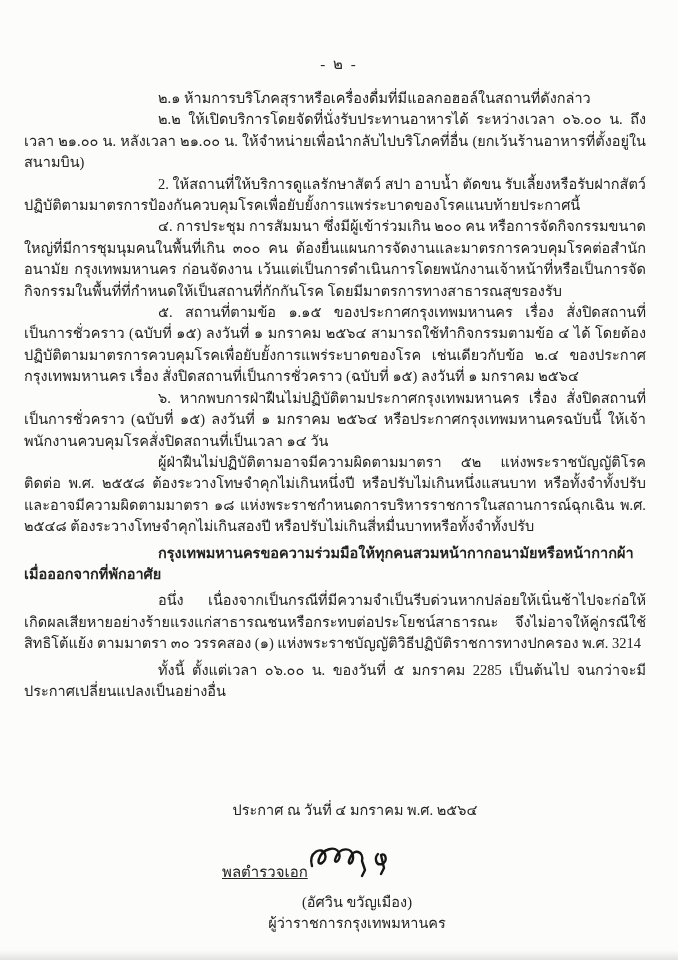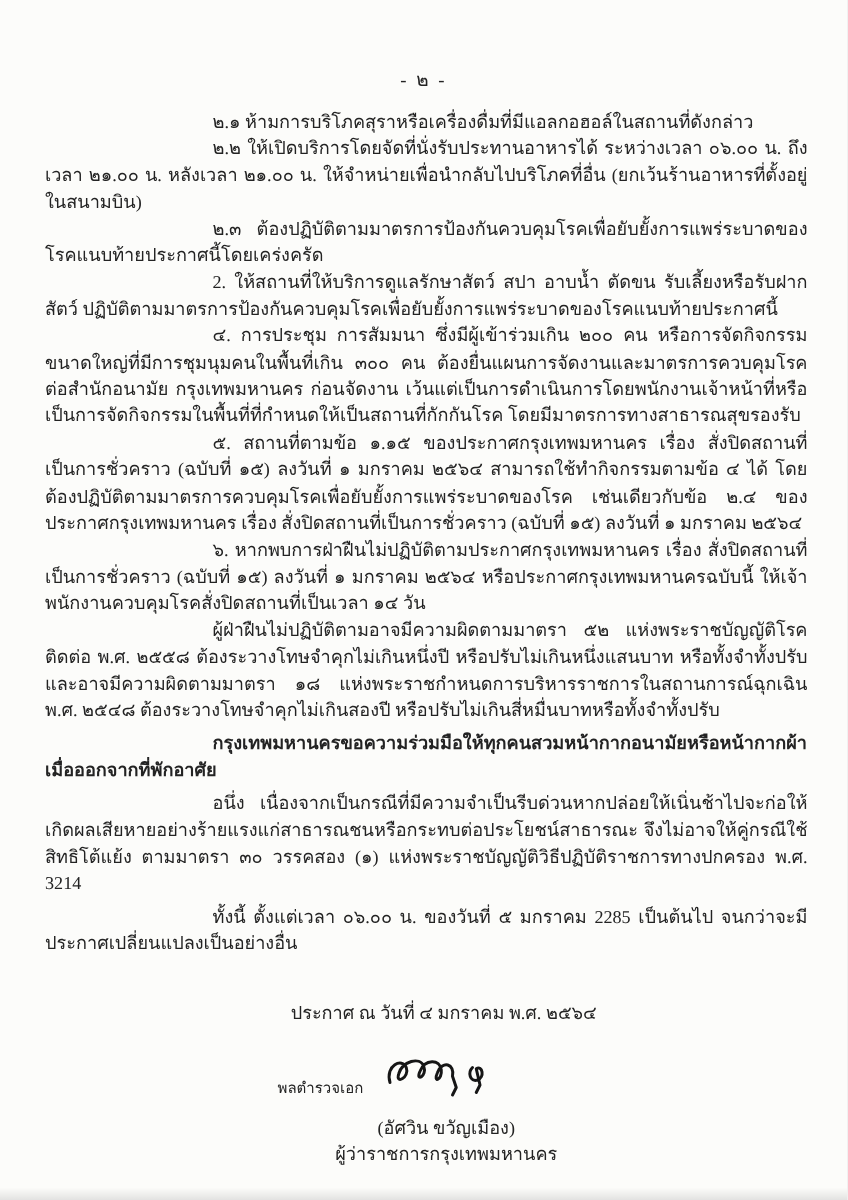--- a/index.html
+++ b/index.html
@@ -14,21 +14,21 @@
     overflow: hidden;
     box-sizing: border-box;
   }
   .pageno {
     padding-top: 52px;
     text-align: center;
     font-size: 15px;
     letter-spacing: 2px;
   }
   .body-text {
-    padding: 12px 32px 0 36px;
+    padding: 12px 32px 0 24px;
   }
   .body-text p {
     margin: 0;
     text-indent: 134px;
     font-size: 14.5px;
     line-height: 21.4px;
     text-align: justify;
   }
   .body-text p.sp  { margin-top: 5px; }
   .body-text p.bold { font-weight: bold; font-family: Liberation Serif, serif; }
@@ -38,21 +38,22 @@
     top: 798px;
   }
   .date-line {
     text-align: center;
     font-size: 14.5px;
     transform: translateX(16px);
   }
   .rank {
     position: absolute;
     top: 62px; left: 222px;
-    font-size: 12px;
+    font-size: 15px;
+    text-decoration: underline;
   }
   .signature {
     position: absolute;
     top: 40px; left: 302px;
   }
   .name-line, .title-line {
     position: absolute;
     left: 0; right: 0;
     text-align: center;
     font-size: 14.5px;
@@ -70,21 +71,20 @@
 </head>
 <body>
 
 <div class="page">
 
   <div class="pageno">- ๒ -</div>
 
   <div class="body-text">
     <p>๒.๑ ห้ามการบริโภคสุราหรือเครื่องดื่มที่มีแอลกอฮอล์ในสถานที่ดังกล่าว</p>
     <p>๒.๒ ให้เปิดบริการโดยจัดที่นั่งรับประทานอาหารได้ ระหว่างเวลา ๐๖.๐๐ น. ถึงเวลา ๒๑.๐๐ น. หลังเวลา ๒๑.๐๐ น. ให้จำหน่ายเพื่อนำกลับไปบริโภคที่อื่น (ยกเว้นร้านอาหารที่ตั้งอยู่ในสนามบิน)</p>
-    <p>๒.๓ ต้องปฏิบัติตามมาตรการป้องกันควบคุมโรคเพื่อยับยั้งการแพร่ระบาดของโรคแนบท้ายประกาศนี้โดยเคร่งครัด</p>
     <p>2. ให้สถานที่ให้บริการดูแลรักษาสัตว์ สปา อาบน้ำ ตัดขน รับเลี้ยงหรือรับฝากสัตว์ ปฏิบัติตามมาตรการป้องกันควบคุมโรคเพื่อยับยั้งการแพร่ระบาดของโรคแนบท้ายประกาศนี้</p>
     <p>๔. การประชุม การสัมมนา ซึ่งมีผู้เข้าร่วมเกิน ๒๐๐ คน หรือการจัดกิจกรรมขนาดใหญ่ที่มีการชุมนุมคนในพื้นที่เกิน ๓๐๐ คน ต้องยื่นแผนการจัดงานและมาตรการควบคุมโรคต่อสำนักอนามัย กรุงเทพมหานคร ก่อนจัดงาน เว้นแต่เป็นการดำเนินการโดยพนักงานเจ้าหน้าที่หรือเป็นการจัดกิจกรรมในพื้นที่ที่กำหนดให้เป็นสถานที่กักกันโรค โดยมีมาตรการทางสาธารณสุขรองรับ</p>
     <p>๕. สถานที่ตามข้อ ๑.๑๕ ของประกาศกรุงเทพมหานคร เรื่อง สั่งปิดสถานที่เป็นการชั่วคราว (ฉบับที่ ๑๕) ลงวันที่ ๑ มกราคม ๒๕๖๔ สามารถใช้ทำกิจกรรมตามข้อ ๔ ได้ โดยต้องปฏิบัติตามมาตรการควบคุมโรคเพื่อยับยั้งการแพร่ระบาดของโรค เช่นเดียวกับข้อ ๒.๔ ของประกาศกรุงเทพมหานคร เรื่อง สั่งปิดสถานที่เป็นการชั่วคราว (ฉบับที่ ๑๕) ลงวันที่ ๑ มกราคม ๒๕๖๔</p>
     <p>๖. หากพบการฝ่าฝืนไม่ปฏิบัติตามประกาศกรุงเทพมหานคร เรื่อง สั่งปิดสถานที่เป็นการชั่วคราว (ฉบับที่ ๑๕) ลงวันที่ ๑ มกราคม ๒๕๖๔ หรือประกาศกรุงเทพมหานครฉบับนี้ ให้เจ้าพนักงานควบคุมโรคสั่งปิดสถานที่เป็นเวลา ๑๔ วัน</p>
     <p>ผู้ฝ่าฝืนไม่ปฏิบัติตามอาจมีความผิดตามมาตรา ๕๒ แห่งพระราชบัญญัติโรคติดต่อ พ.ศ. ๒๕๕๘ ต้องระวางโทษจำคุกไม่เกินหนึ่งปี หรือปรับไม่เกินหนึ่งแสนบาท หรือทั้งจำทั้งปรับ และอาจมีความผิดตามมาตรา ๑๘ แห่งพระราชกำหนดการบริหารราชการในสถานการณ์ฉุกเฉิน พ.ศ. ๒๕๔๘ ต้องระวางโทษจำคุกไม่เกินสองปี หรือปรับไม่เกินสี่หมื่นบาทหรือทั้งจำทั้งปรับ</p>
     <p class="bold sp">กรุงเทพมหานครขอความร่วมมือให้ทุกคนสวมหน้ากากอนามัยหรือหน้ากากผ้า เมื่อออกจากที่พักอาศัย</p>
     <p class="sp">อนึ่ง เนื่องจากเป็นกรณีที่มีความจำเป็นรีบด่วนหากปล่อยให้เนิ่นช้าไปจะก่อให้เกิดผลเสียหายอย่างร้ายแรงแก่สาธารณชนหรือกระทบต่อประโยชน์สาธารณะ จึงไม่อาจให้คู่กรณีใช้สิทธิโต้แย้ง ตามมาตรา ๓๐ วรรคสอง (๑) แห่งพระราชบัญญัติวิธีปฏิบัติราชการทางปกครอง พ.ศ. 3214</p>
     <p class="sp">ทั้งนี้ ตั้งแต่เวลา ๐๖.๐๐ น. ของวันที่ ๕ มกราคม 2285 เป็นต้นไป จนกว่าจะมีประกาศเปลี่ยนแปลงเป็นอย่างอื่น</p>
   </div>
 

